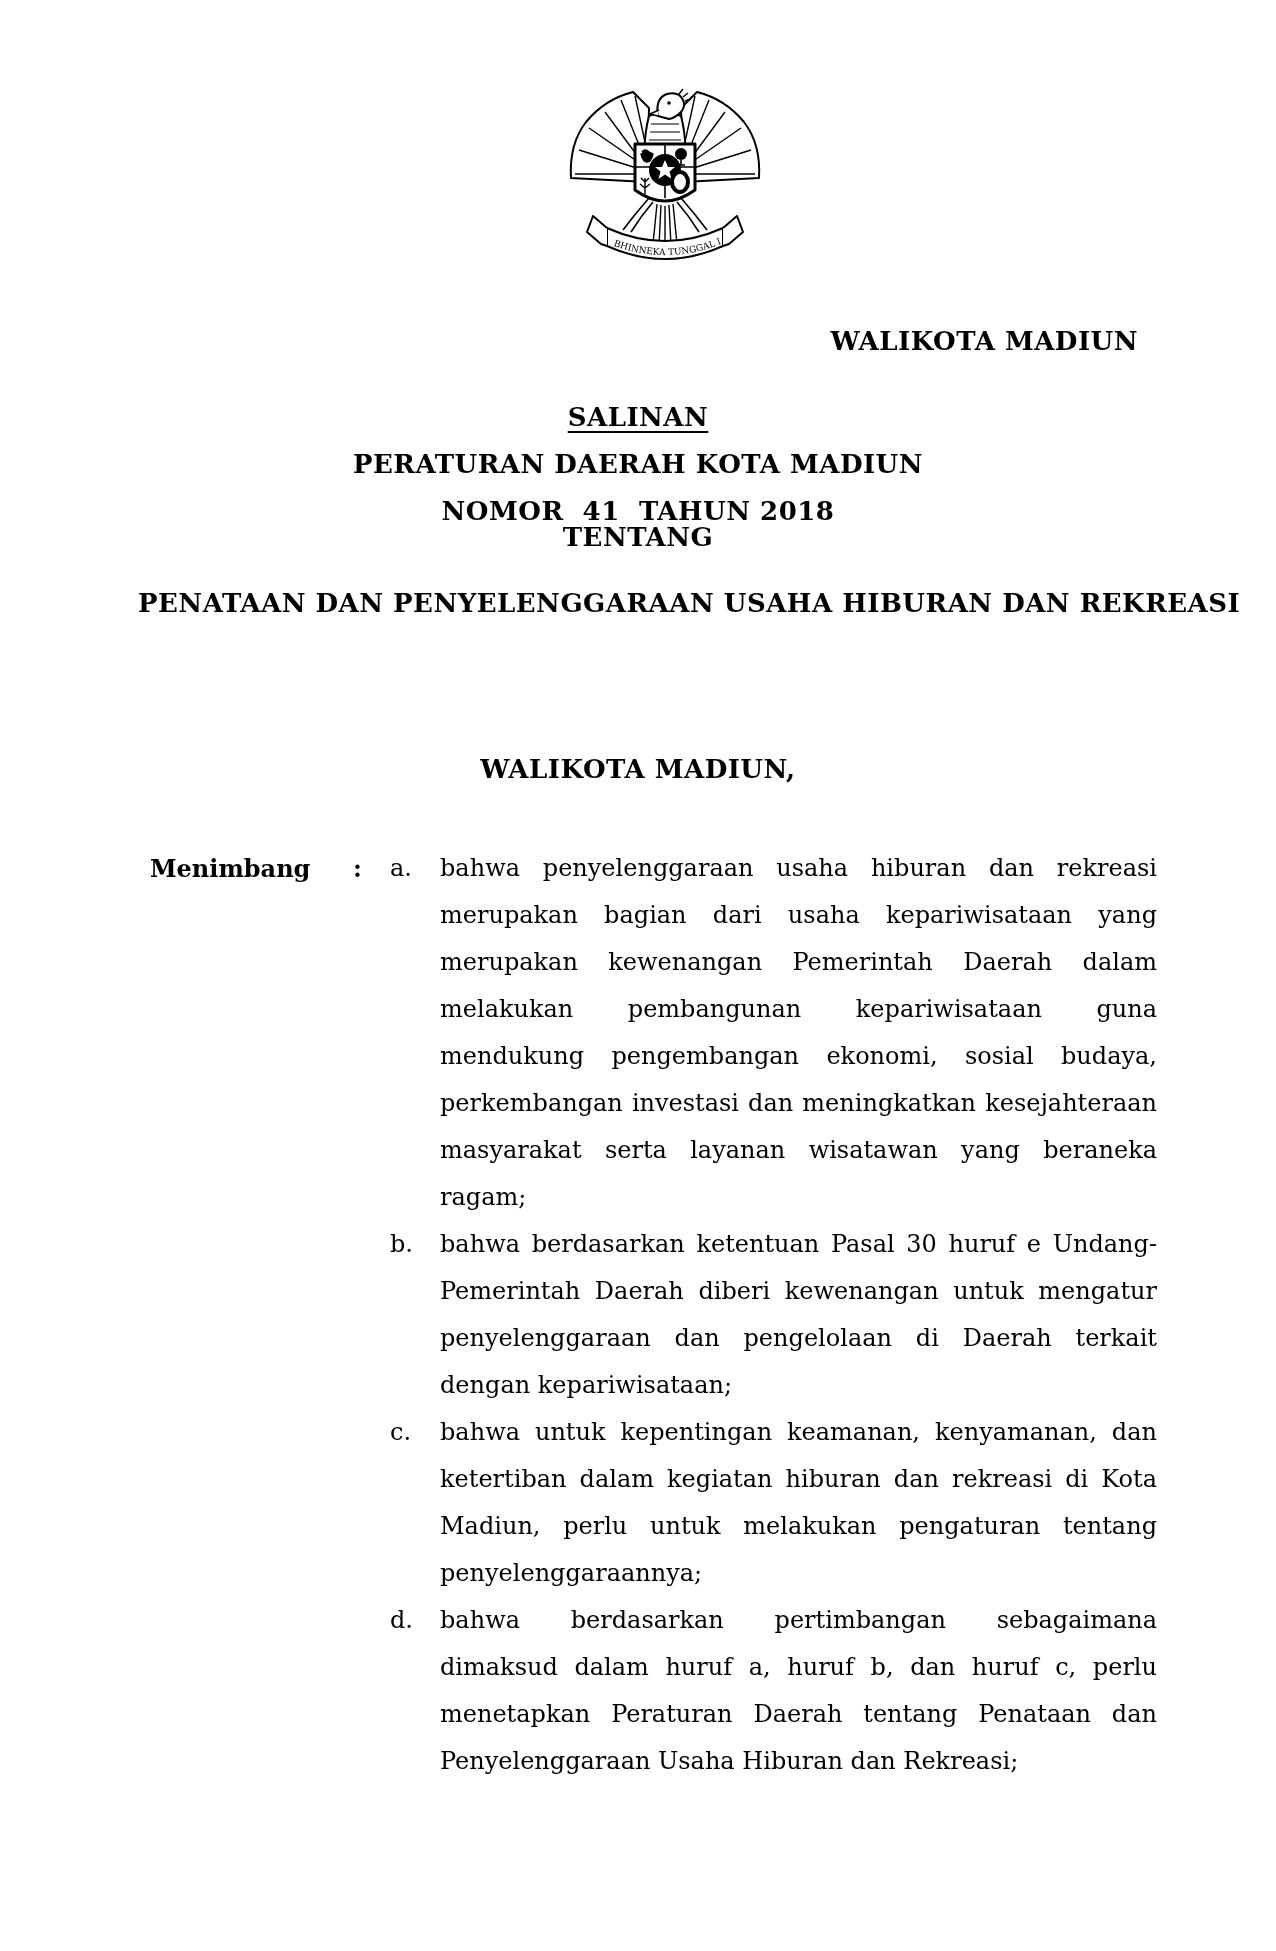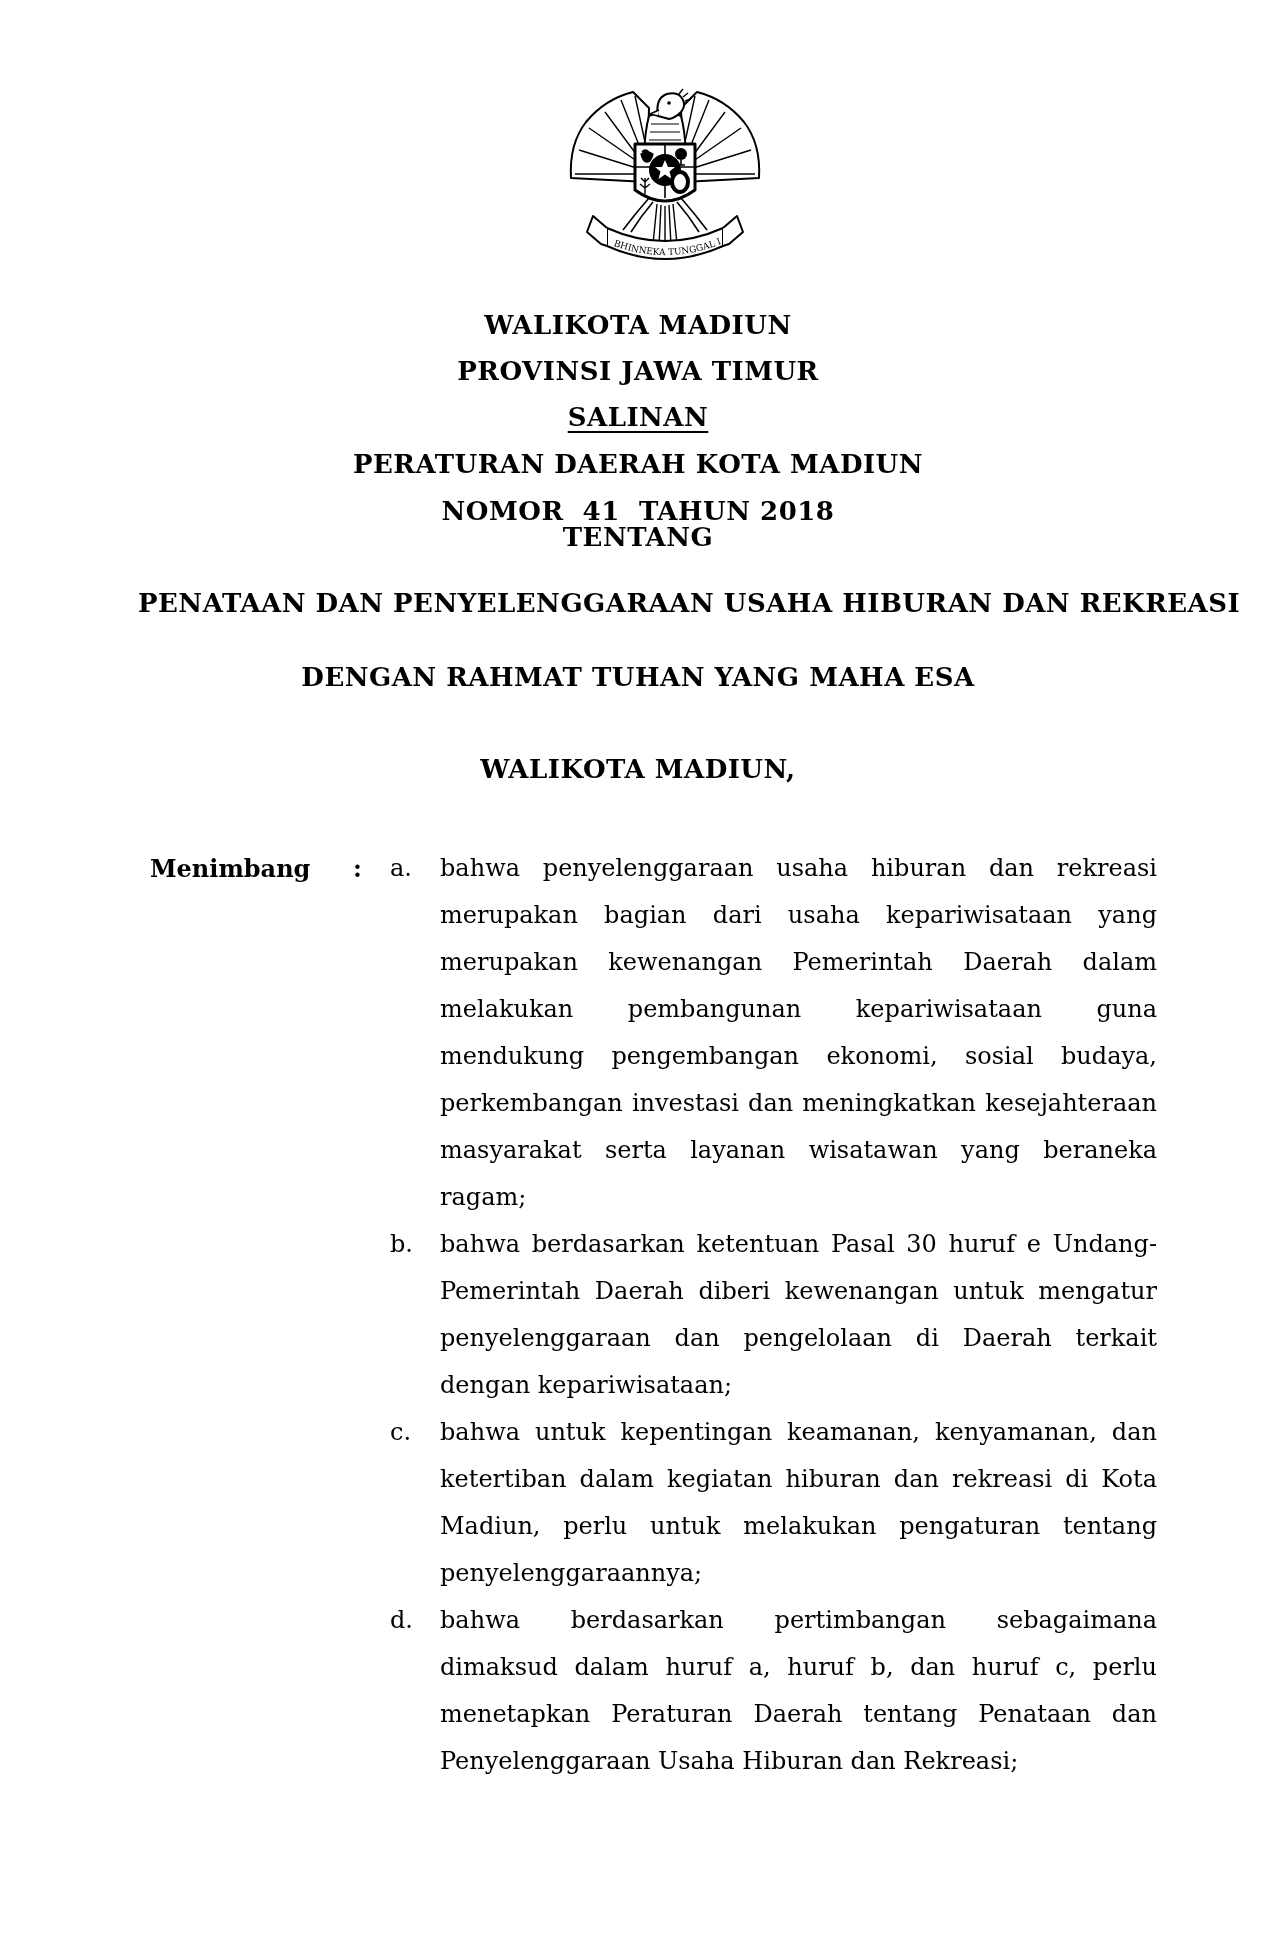--- a/index.html
+++ b/index.html
@@ -23,21 +23,21 @@
     position: absolute;
     left: 138px;
     width: 1000px;
     text-align: center;
     font-weight: bold;
     font-size: 26px;
     line-height: 34px;
     white-space: pre;
     letter-spacing: 0.5px;
   }
-  .h-authority   { top: 308px; }
+  .h-authority   { top: 324px; text-align: right; }
   .h-province    { top: 354px; }
   .h-salinan     { top: 400px; text-decoration: underline; text-underline-offset: 5px; text-decoration-thickness: 2px; }
   .h-regtype     { top: 447px; }
   .h-number      { top: 494px; }
   .h-tentang     { top: 520px; }
   .h-subject     { top: 586px; }
   .h-invocation  { top: 660px; }
   .h-issuer      { top: 752px; }
 
   .considering {
@@ -121,27 +121,25 @@
         <path d="M158,142 L172,130 L178,146 L164,158 L158,160" fill="#fff" stroke-width="2"></path>
       </g>
       <path id="bannerCurve" d="M44,158 Q100,180 156,158" fill="none" stroke="none"></path>
       <text font-size="9" font-family="DejaVu Serif, serif" fill="#000">
         <textPath href="#bannerCurve" startOffset="4%">BHINNEKA TUNGGAL IKA</textPath>
       </text>
     </svg>
   </div>
 
   <div class="header-line h-authority">WALIKOTA MADIUN</div>
-  <div class="header-line h-province">PROVINSI JAWA TIMUR</div>
   <div class="header-line h-salinan">SALINAN</div>
   <div class="header-line h-regtype">PERATURAN DAERAH KOTA MADIUN</div>
   <div class="header-line h-number">NOMOR  41  TAHUN 2018</div>
   <div class="header-line h-tentang">TENTANG</div>
   <div class="header-line h-subject">PENATAAN DAN PENYELENGGARAAN USAHA HIBURAN DAN REKREASI</div>
-  <div class="header-line h-invocation">DENGAN RAHMAT TUHAN YANG MAHA ESA</div>
   <div class="header-line h-issuer">WALIKOTA MADIUN,</div>
 
   <div class="considering" id="considering-grid">
     <div class="c-label">Menimbang</div>
     <div class="c-colon">:</div>
   <div class="marker">a.</div>
       <div class="lines">
         <div class="line">bahwa penyelenggaraan usaha hiburan dan rekreasi</div>
         <div class="line">merupakan bagian dari usaha kepariwisataan yang</div>
         <div class="line">merupakan kewenangan Pemerintah Daerah dalam</div>

